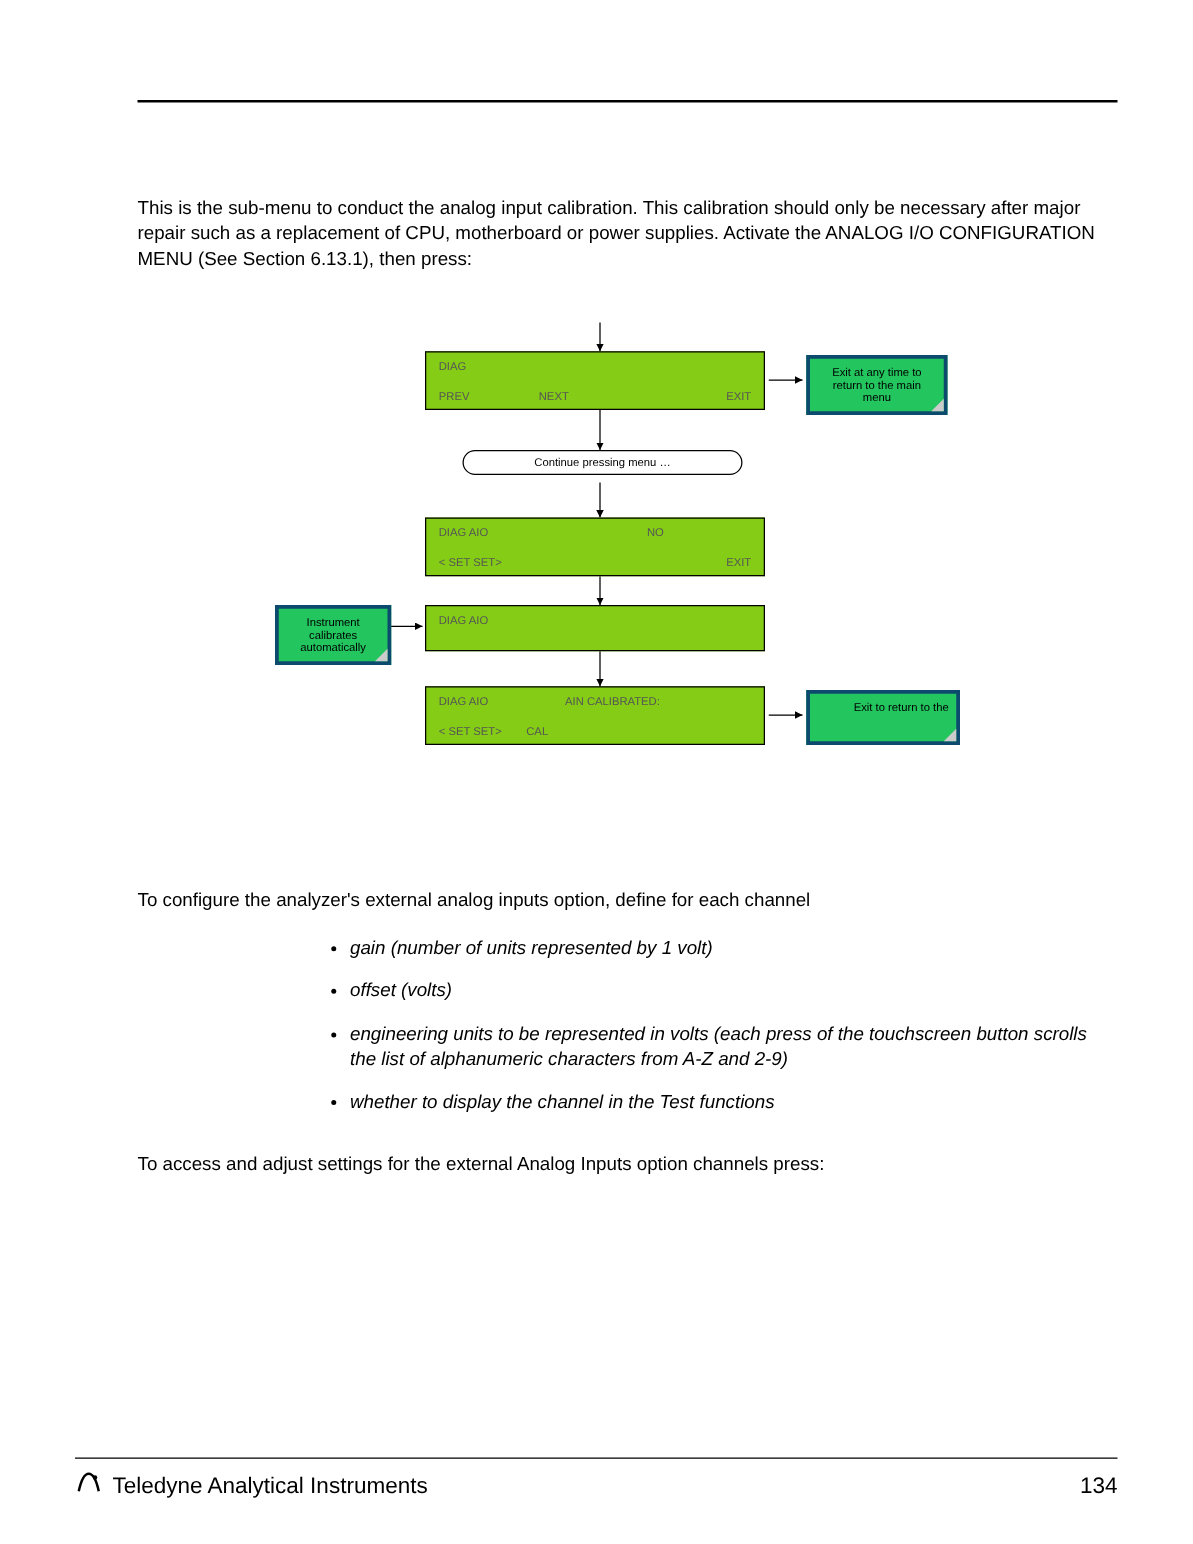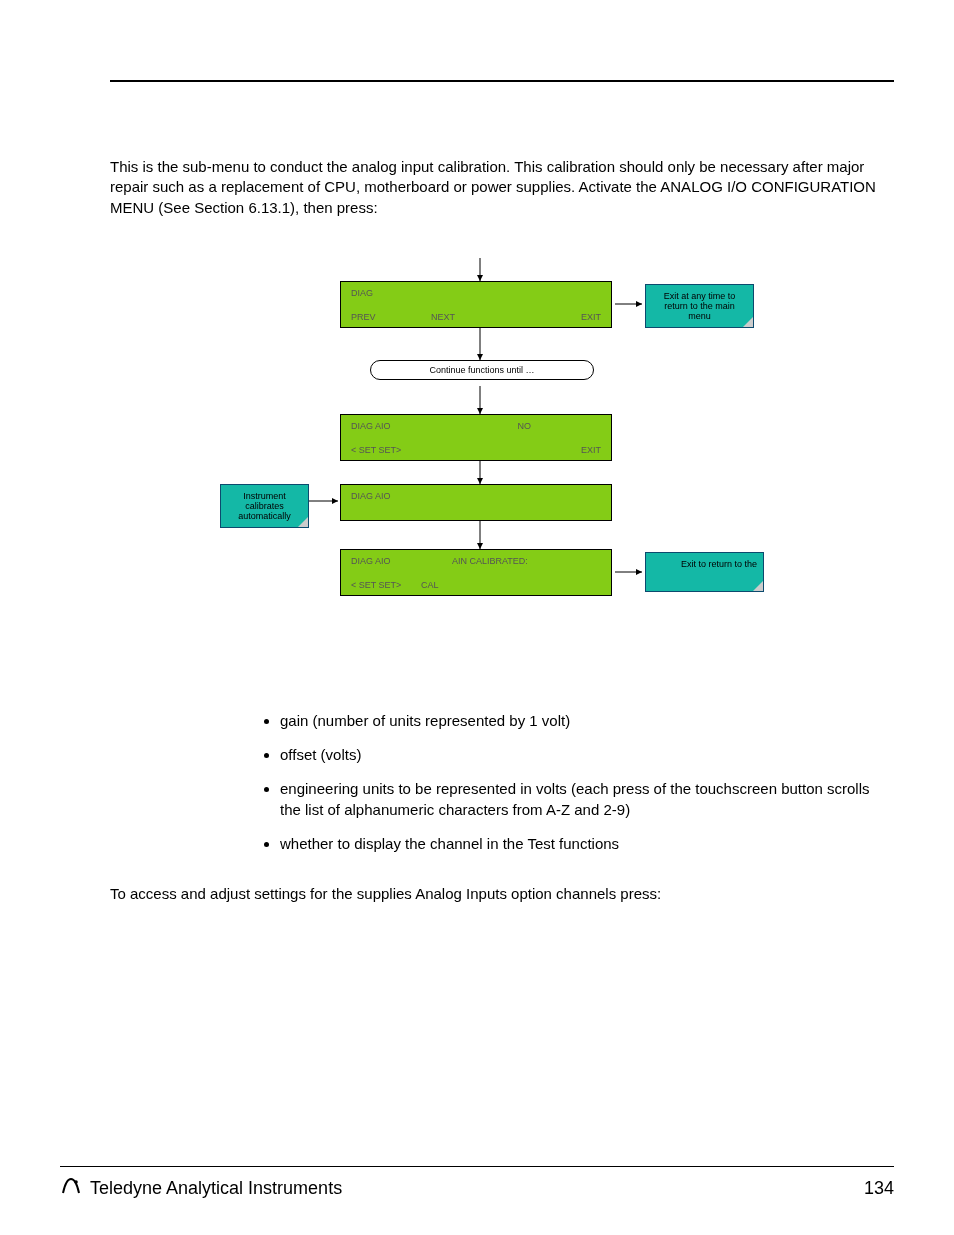--- a/index.html
+++ b/index.html
@@ -23,20 +23,21 @@
     font-size: 15px;
     line-height: 1.35;
     margin: 0 0 18px 0;
   }
   ul.bullets {
     margin: 0 0 18px 0;
     padding-left: 170px;
     list-style: disc;
     font-size: 15px;
     line-height: 1.35;
+    font-style: italic;
   }
   ul.bullets li {
     margin-bottom: 14px;
   }
   .diagram {
     position: relative;
     height: 420px;
     margin: 15px 0 55px 0;
   }
   .rbox {
@@ -50,22 +51,22 @@
     position: absolute;
     border: 1px solid #000;
     border-radius: 18px;
     background: #fff;
     font-size: 9px;
     text-align: center;
     padding: 4px 6px;
   }
   .note {
     position: absolute;
-    border: 1px solid #0c4a6e;
-    background: #14b8a6;
+    border: 3px solid #0c4a6e;
+    background: #22c55e;
     font-size: 9px;
     text-align: center;
     padding: 6px 6px;
   }
   .note::after {
     content: "";
     position: absolute;
     right: 0;
     bottom: 0;
     width: 0;
@@ -145,21 +146,21 @@
 
     <div class="rbox" style="left:230px; top:45px; width:270px; height:45px;">
       <span class="lbl" style="left:10px; top:6px;">DIAG</span>
       <span class="lbl" style="left:10px; bottom:4px;">PREV</span>
       <span class="lbl" style="left:45px; bottom:4px;padding-left:45px;">NEXT</span>
       <span class="lbl" style="right:10px; bottom:4px;">EXIT</span>
     </div>
 
     <div class="note" style="left:535px; top:48px; width:95px;">Exit at any time to return to the main menu</div>
 
-    <div class="pill" style="left:260px; top:124px; width:210px;">Continue functions          until …</div>
+    <div class="pill" style="left:260px; top:124px; width:210px;">Continue pressing          menu …</div>
 
     <div class="rbox" style="left:230px; top:178px; width:270px; height:45px;">
       <span class="lbl" style="left:10px; top:6px;">DIAG AIO</span>
       <span class="lbl" style="right:80px; top:6px;">NO</span>
       <span class="lbl" style="left:10px; bottom:4px;">&lt; SET  SET&gt;</span>
       <span class="lbl" style="right:10px; bottom:4px;">EXIT</span>
     </div>
 
     <div class="note" style="left:110px; top:248px; width:75px;">Instrument calibrates automatically</div>
 
@@ -171,29 +172,30 @@
       <span class="lbl" style="left:10px; top:6px;">DIAG AIO</span>
       <span class="lbl" style="left:111px; top:6px;">AIN CALIBRATED:</span>
       <span class="lbl" style="left:10px; bottom:4px;">&lt; SET  SET&gt;</span>
       <span class="lbl" style="left:80px; bottom:4px;">CAL</span>
     </div>
 
     <div class="note" style="left:535px; top:316px; width:95px; height:26px; text-align:right; padding-left:16px;">Exit to return to the</div>
 
   </div>
 
+  <p class="body-text">To configure the analyzer's external analog inputs option, define for each channel</p>
 
   <ul class="bullets">
     <li>gain (number of units represented by 1 volt)</li>
     <li>offset (volts)</li>
     <li>engineering units to be represented in volts (each press of the touchscreen button scrolls the list of alphanumeric characters from A-Z and 2-9)</li>
     <li>whether to display the channel in the Test functions</li>
   </ul>
 
-  <p class="body-text" style="margin-top:30px;">To access and adjust settings for the supplies Analog Inputs option channels press:</p>
+  <p class="body-text" style="margin-top:30px;">To access and adjust settings for the external Analog Inputs option channels press:</p>
 
   <div class="footer">
     <span class="logo">
       <svg width="22" height="18" viewBox="0 0 22 18">
         <path d="M3,16 Q6,2 11,2 Q16,2 19,16" fill="none" stroke="#000" stroke-width="2"></path>
         <circle cx="16" cy="5" r="1.8" fill="#000"></circle>
       </svg>
     </span>
     <span>Teledyne Analytical Instruments</span>
     <span class="pagenum">134</span>

